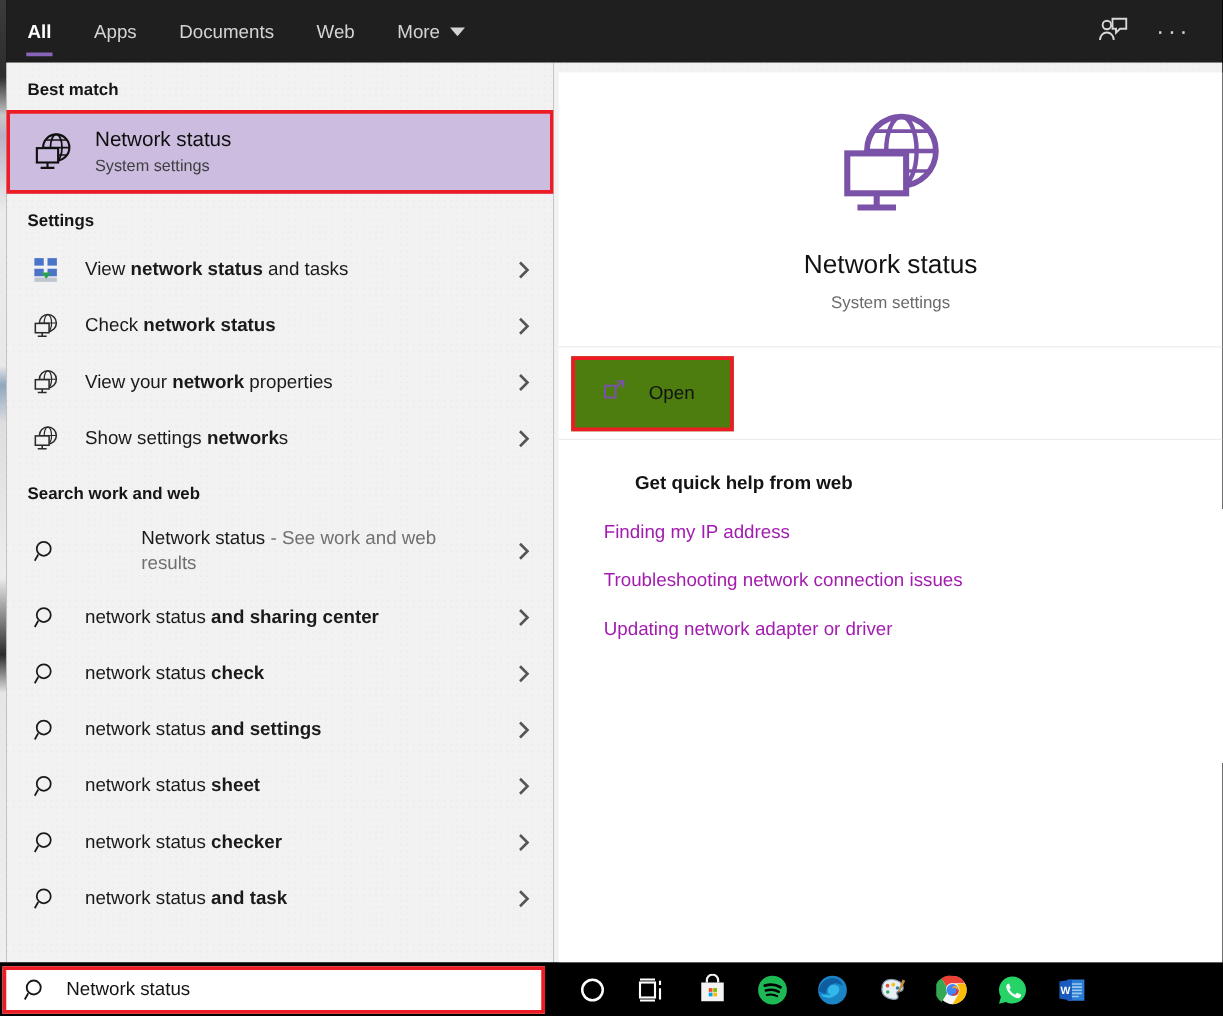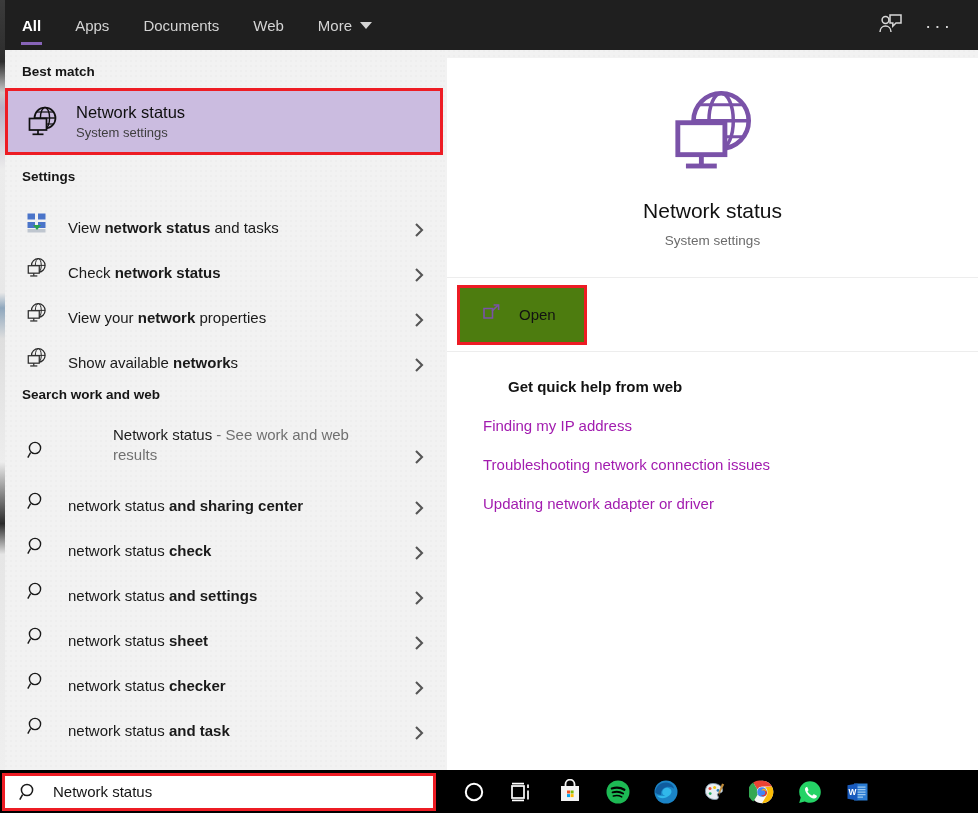--- a/index.html
+++ b/index.html
@@ -56,21 +56,21 @@
     background-image:
       radial-gradient(circle at 1px 1px, rgba(0,0,0,0.035) 0.6px, transparent 0.8px);
     background-size: 5px 5px;
     overflow: hidden;
   }
   .section-head {
     font-size: 13.5px; font-weight: bold; color: #151515;
     padding: 14px 0 9px 17px;
   }
   .row {
-    display: flex; align-items: flex-end; min-height: 45px;
+    display: flex; align-items: center; min-height: 45px;
     padding: 0 13px 0 17px; cursor: default;
   }
   .row .ico {
     width: 30px; min-width: 30px; height: 30px;
     display: flex; align-items: center; justify-content: center;
     margin-right: 16px;
   }
   .row .txt { flex: 1; font-size: 15px; color: #1A1A1A; line-height: 1.33; }
   .row .chev { width: 22px; min-width: 22px; color: #555; text-align: center; }
   .chev svg { display: block; margin: 0 auto; }
@@ -283,21 +283,21 @@
         <svg width="22" height="22" viewBox="0 0 34 34">
           <circle cx="19" cy="13" r="10.5" fill="none" stroke="#2A2A2A" stroke-width="1.9"></circle>
           <ellipse cx="19" cy="13" rx="4.6" ry="10.5" fill="none" stroke="#2A2A2A" stroke-width="1.5"></ellipse>
           <line x1="8.5" y1="13" x2="29.5" y2="13" stroke="#2A2A2A" stroke-width="1.5"></line>
           <rect x="3.5" y="13.5" width="17" height="11.5" fill="#F2F2F2" stroke="#2A2A2A" stroke-width="1.9"></rect>
           <line x1="12" y1="25" x2="12" y2="29" stroke="#2A2A2A" stroke-width="1.9"></line>
           <line x1="6.5" y1="29.3" x2="17.5" y2="29.3" stroke="#2A2A2A" stroke-width="1.9"></line>
         </svg>
       </div>
       <div class="txt">
-        <span>Show available </span><span class="b">network</span><span>s</span>
+        <span>Show settings </span><span class="b">network</span><span>s</span>
       </div>
       <div class="chev">
         <svg width="13" height="16" viewBox="0 0 13 16">
             <path d="M3 2l6 6-6 6" fill="none" stroke="#555" stroke-width="2.1"></path>
           </svg>
       </div>
     </div>
 
     <div class="section-head">Search work and web</div>
 

